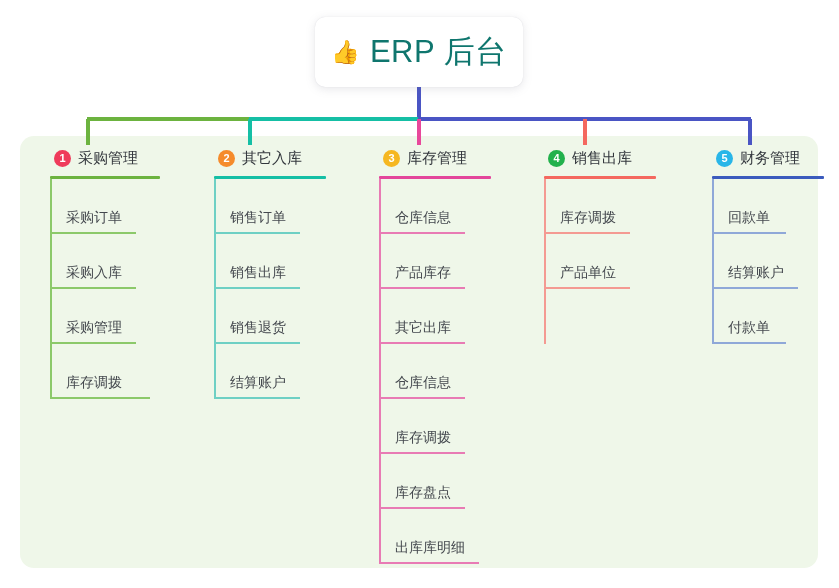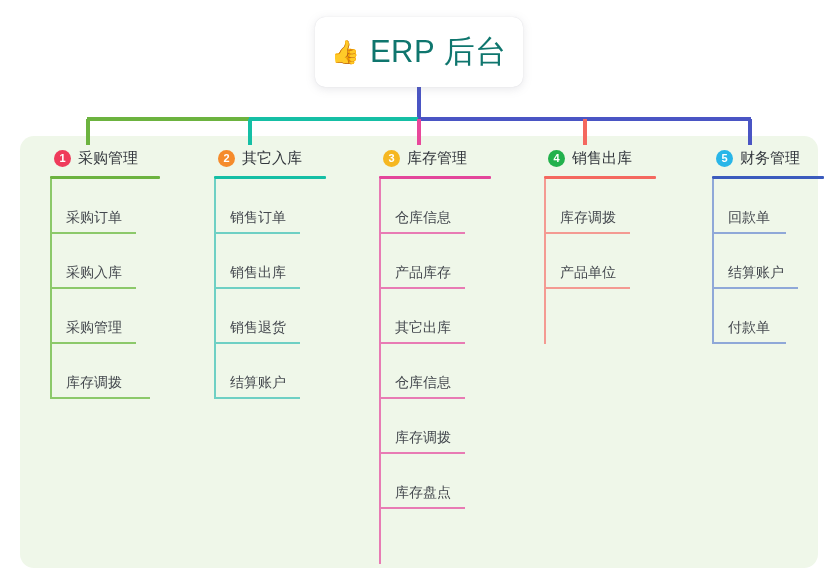--- a/index.html
+++ b/index.html
@@ -256,20 +256,24 @@
             <div class="item-rule" style="background: rgb(232, 123, 180); width: 86px;"></div>
           </div>
           <div class="item">
             <span class="item-label">库存调拨</span>
             <div class="item-rule" style="background: rgb(232, 123, 180); width: 86px;"></div>
           </div>
           <div class="item">
             <span class="item-label">库存盘点</span>
             <div class="item-rule" style="background: rgb(232, 123, 180); width: 86px;"></div>
           </div>
+          <div class="item">
+            <span class="item-label">出库库明细</span>
+            <div class="item-rule" style="background: rgb(232, 123, 180); width: 100px;"></div>
+          </div>
         </div>
       </div>
       <div class="column" style="left: 530px;">
         <div class="col-header">
           <span class="badge" style="background: rgb(34, 177, 76);">4</span>
           <span class="col-title">销售出库</span>
         </div>
         <div class="col-rule" style="background: rgb(244, 104, 95); width: 112px; margin-left: 14px;"></div>
         <div class="items">
           <div class="spine" style="background: rgb(244, 154, 146); height: 165px;"></div>

